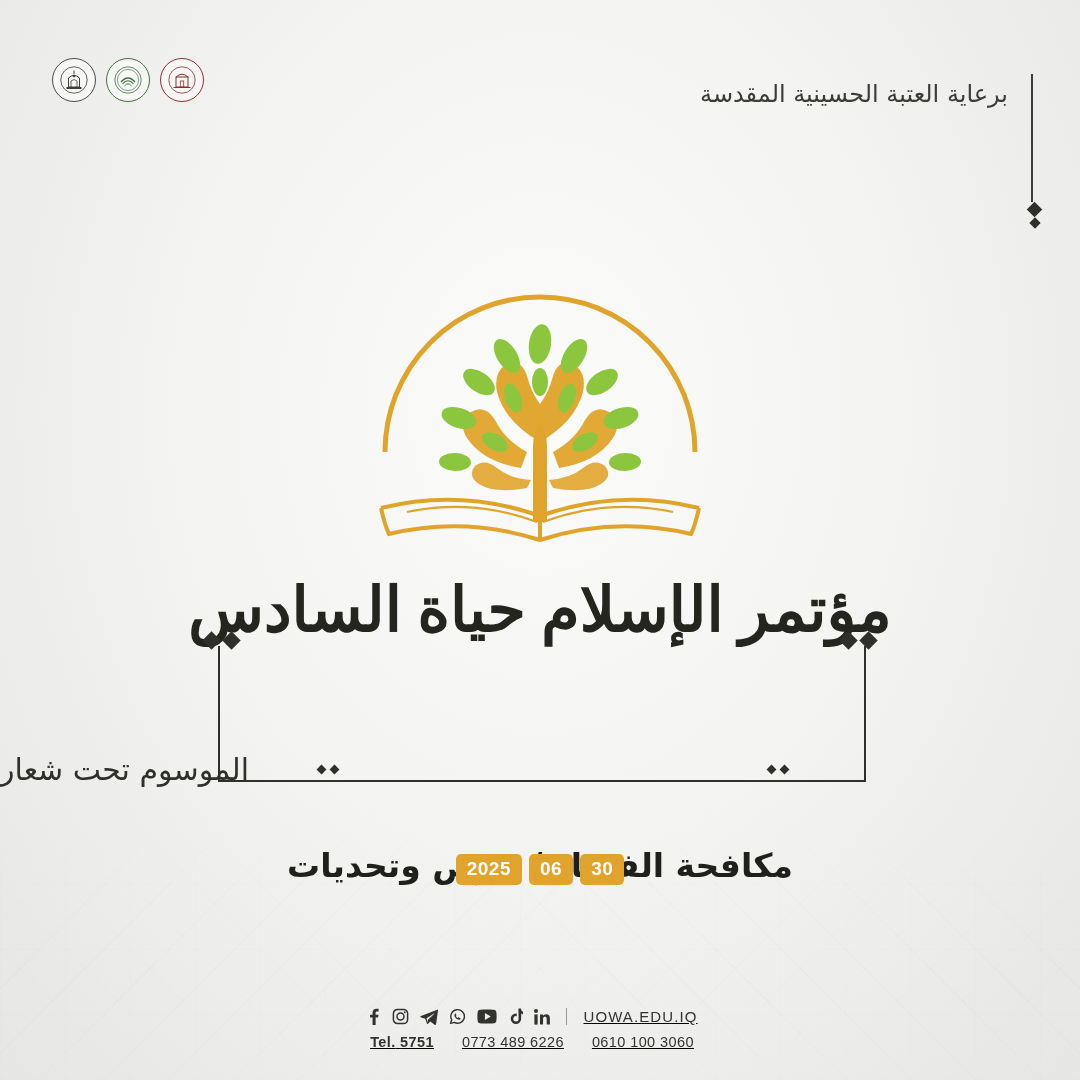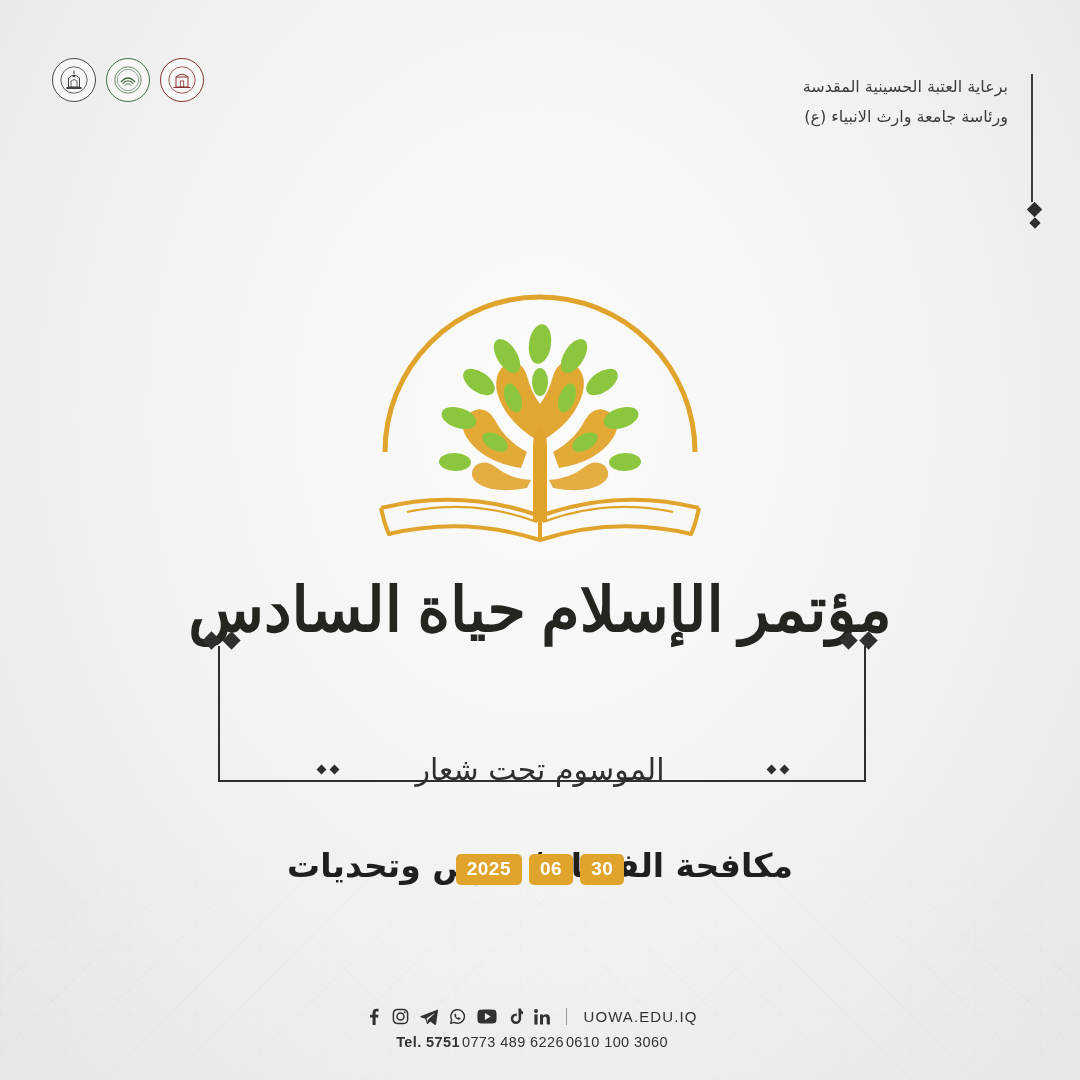--- a/index.html
+++ b/index.html
@@ -66,21 +66,21 @@
   .emblem.right { border-color: #8a3131; color: #8a3131; }
   .emblem svg { display: block; }
 
   
   .header-text {
     position: absolute;
     top: 72px;
     right: 72px;
     text-align: right;
     color: #3b3b38;
-    font-size: 16px;
+    font-size: 24px;
     line-height: 1.85;
     letter-spacing: 0.2px;
     font-family: "DejaVu Sans", sans-serif;
   }
   .header-text div { white-space: nowrap; }
 
   .header-rule {
     position: absolute;
     top: 74px;
     right: 47px;
@@ -158,21 +158,21 @@
     border-top: none;
     box-sizing: border-box;
   }
 
   
   .slogan-line1 {
     position: absolute;
     top: 752px;
     left: 0;
     right: 0;
-    text-align: center;
+    text-align: left;
     font-size: 30px;
     color: #2f2f2c;
     direction: rtl;
     font-family: "DejaVu Sans", sans-serif;
   }
   .slogan-dots-a, .slogan-dots-b {
     position: absolute;
     top: 766px;
     display: flex;
     gap: 6px;
@@ -223,20 +223,21 @@
   }
 
   
   .footer {
     position: absolute;
     bottom: 30px;
     left: 0;
     right: 16px;
     text-align: right;
     direction: ltr;
+    text-decoration: underline;
   }
   .social-row {
     display: flex;
     align-items: center;
     justify-content: center;
     gap: 11px;
     color: #32322f;
   }
   .social-row svg { display: block; }
   .social-sep {
@@ -253,21 +254,21 @@
   }
   .phones {
     margin-top: 9px;
     font-family: "Liberation Sans", sans-serif;
     font-size: 14.5px;
     color: #32322f;
     letter-spacing: 0.4px;
     display: flex;
     align-items: center;
     justify-content: center;
-    gap: 2px;
+    gap: 28px;
   }
   .phones .tel-label { font-weight: bold; }
 </style>
 </head>
 <body>
 
 <div id="poster">
 
   <div class="pattern"></div>
 
@@ -297,21 +298,20 @@
         <rect x="9" y="12" width="12" height="10" fill="none" stroke="currentColor" stroke-width="1"></rect>
         <path d="M9 12 Q15 6.5 21 12" fill="none" stroke="currentColor" stroke-width="1"></path>
         <rect x="13.3" y="16" width="3.4" height="6" fill="none" stroke="currentColor" stroke-width="0.8"></rect>
         <path d="M6.5 22.5 L23.5 22.5" stroke="currentColor" stroke-width="1"></path>
       </svg>
     </div>
   </div>
 
   <div class="header-text">
     <div>برعاية العتبة الحسينية المقدسة</div>
-    <div>ورئاسة جامعة وارث الانبياء (ع)</div>
   </div>
   <div class="header-rule"></div>
   <div class="header-diamonds">
     <span class="dia"></span>
     <span class="dia small"></span>
   </div>
 
   <div class="logo-wrap">
     <svg width="370" height="290" viewBox="0 0 370 290" aria-hidden="true">
 

